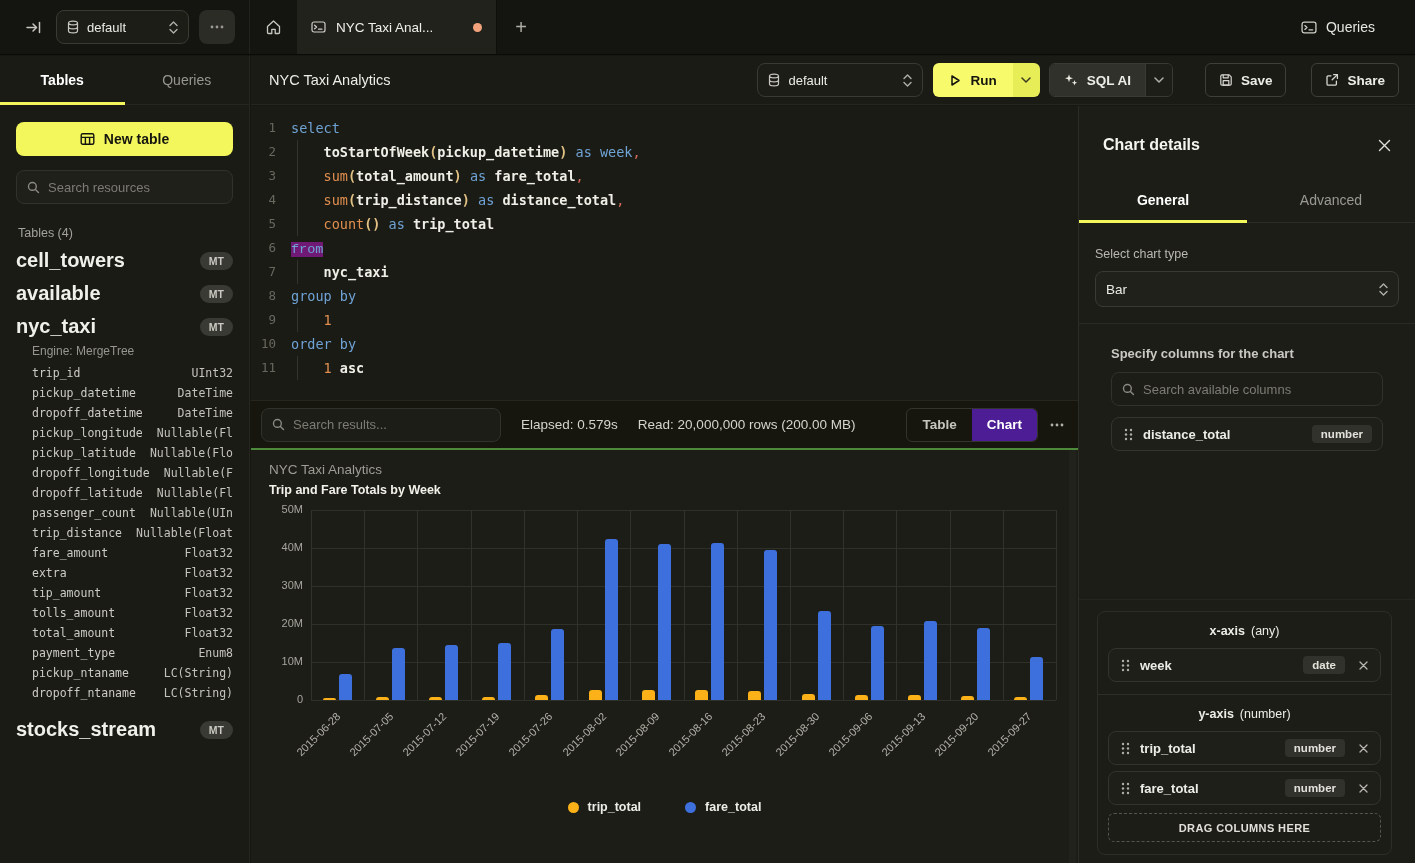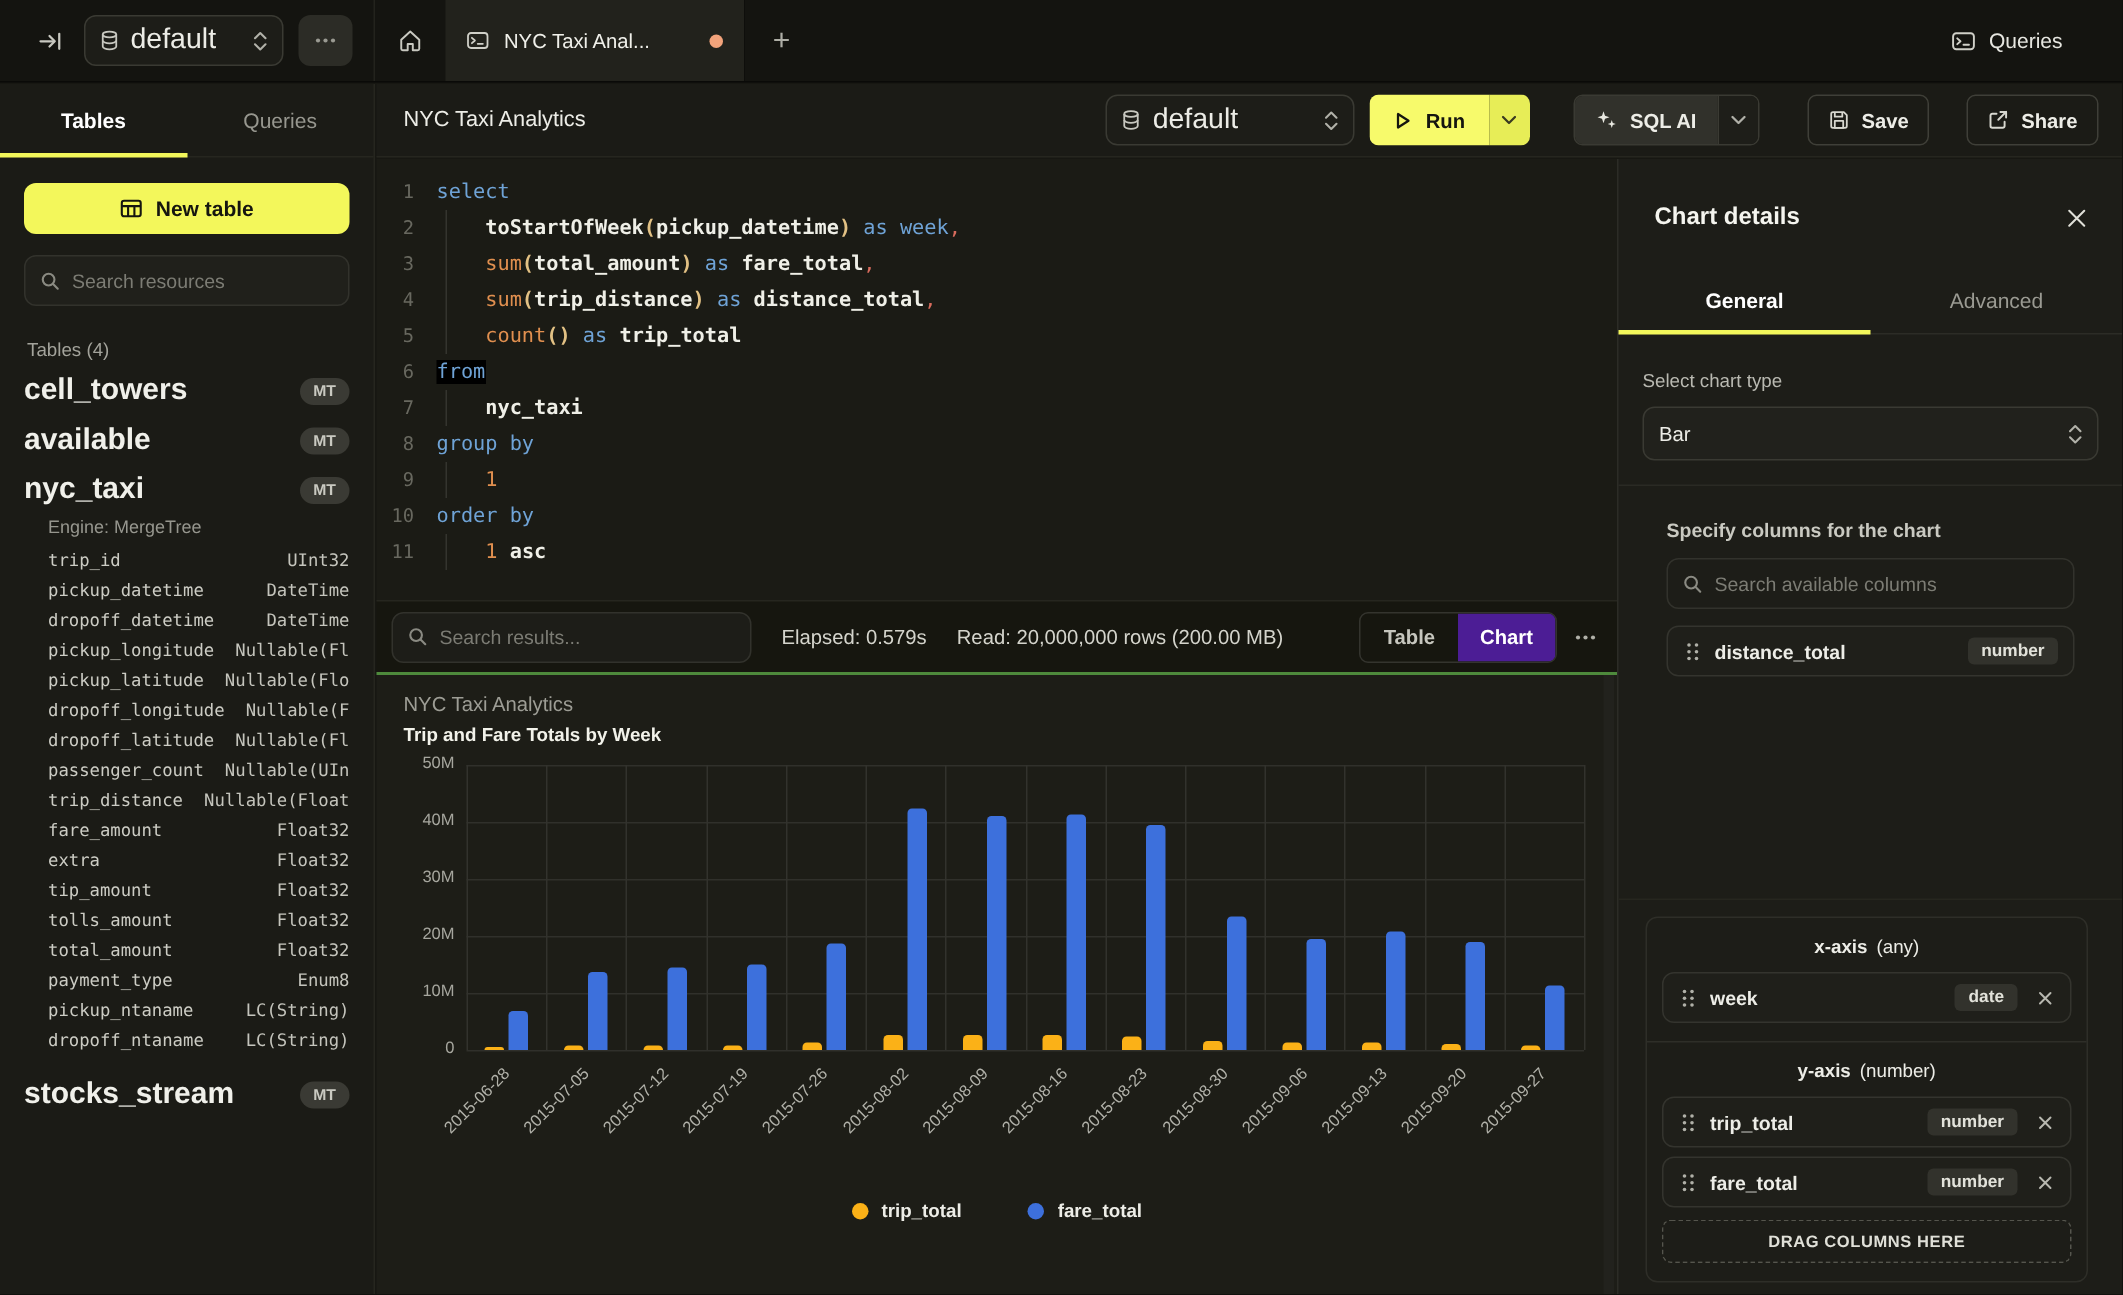--- a/index.html
+++ b/index.html
@@ -8,21 +8,21 @@
   .screen { position:relative; width:1415px; height:863px; background:#171712; overflow:hidden; }
 
   svg { display:block; }
   .ic { flex:0 0 auto; }
 
   
   .topbar { position:absolute; left:0; top:0; width:1415px; height:55px; background:#141410; border-bottom:1px solid #0a0a08; display:flex; align-items:center; }
   .tb-left { width:250px; display:flex; align-items:center; gap:10px; padding:0 14px 0 20px; border-right:1px solid #23231d; height:100%; }
   .collapse-btn { display:flex; align-items:center; justify-content:center; width:26px; height:26px; cursor:pointer; }
   .select { display:flex; align-items:center; gap:8px; background:#1d1d18; border:1px solid #3a3a33; border-radius:8px; height:34px; padding:0 10px; cursor:pointer; }
-  .select .lbl { font-size:19px; color:#ECECE6; font-weight:500; }
+  .select .lbl { font-size:13px; color:#ECECE6; font-weight:500; }
   .ws-select { flex:1; }
   .ws-select .lbl { flex:1; }
   .iconbtn { display:flex; align-items:center; justify-content:center; width:36px; height:34px; background:#2c2c26; border:none; border-radius:8px; cursor:pointer; }
   .tabstrip { display:flex; align-items:stretch; height:100%; }
   .home-btn { width:47px; display:flex; align-items:center; justify-content:center; cursor:pointer; }
   .tab { display:flex; align-items:center; gap:10px; width:200px; padding:0 14px; background:#22221c; border-right:1px solid #0e0e0b; cursor:pointer; }
   .tab .t-title { font-size:13.5px; color:#F0F0EA; font-weight:500; white-space:nowrap; overflow:hidden; }
   .tab-dot { width:9px; height:9px; border-radius:50%; background:#F2A37B; margin-left:auto; }
   .newtab-btn { width:48px; display:flex; align-items:center; justify-content:center; color:#AEAEA6; font-size:20px; cursor:pointer; background:none; border:none; }
   .tb-right { margin-left:auto; display:flex; align-items:center; padding-right:40px; }
@@ -50,40 +50,40 @@
 
   
   .main-header { position:absolute; left:251px; top:56px; width:1164px; height:49px; background:#1b1b16; border-bottom:1px solid #26261f; display:flex; align-items:center; padding:0 16px 0 18px; }
   .doc-title { font-size:14.5px; font-weight:500; color:#EDEDE7; }
   .mh-controls { margin-left:auto; display:flex; align-items:center; }
   .db-select { width:166px; height:34px; }
   .db-select .lbl { flex:1; }
   .splitbtn { display:flex; height:34px; border-radius:6px; overflow:hidden; margin-left:10px; }
   .run-main { display:flex; align-items:center; gap:9px; background:#F7FA6B; color:#15150f; font-size:13.5px; font-weight:700; padding:0 16px; border:none; cursor:pointer; font-family:"Liberation Sans",sans-serif; }
   .run-caret { width:27px; background:#E7ED57; border:none; display:flex; align-items:center; justify-content:center; cursor:pointer; }
-  .sqlai { margin-left:29px; border:1px solid #3a3a33; }
+  .sqlai { margin-left:9px; border:1px solid #3a3a33; }
   .sqlai-main { display:flex; align-items:center; gap:9px; background:#31312b; color:#EDEDE7; font-size:13.5px; font-weight:600; padding:0 14px; border:none; cursor:pointer; font-family:"Liberation Sans",sans-serif; }
   .sqlai-caret { width:27px; background:#1e1e19; border:none; border-left:1px solid #3a3a33; display:flex; align-items:center; justify-content:center; cursor:pointer; }
   .ghostbtn { display:flex; align-items:center; gap:8px; height:34px; padding:0 13px; background:transparent; border:1px solid #3f3f38; border-radius:6px; color:#EDEDE7; font-size:13.5px; font-weight:600; cursor:pointer; font-family:"Liberation Sans",sans-serif; }
   .save-btn { margin-left:32px; }
   .share-btn { margin-left:25px; }
 
   
   .editor { position:absolute; left:251px; top:106px; width:827px; height:294px; background:#1b1b15; padding-top:10px; overflow:hidden; }
   .line { position:relative; display:flex; height:24px; line-height:24px; font-family:"DejaVu Sans Mono",monospace; font-size:13.5px; }
   .gutter { width:40px; text-align:right; padding-right:15px; color:#68685f; flex:0 0 auto; font-size:12.5px; }
   .code { white-space:pre; color:#D8D8D0; }
   .guide { position:absolute; left:46px; top:0; bottom:0; width:1px; background:#34342e; }
   .tok-kw { color:#6FA3D6; }
   .tok-fn { color:#E08F4F; }
   .tok-id { color:#EFEFE7; font-weight:700; }
   .tok-par { color:#E2C184; font-weight:700; }
   .tok-pun { color:#D96C5D; }
   .tok-num { color:#E08F4F; }
-  .tok-hl { background:#000000; }
+  .tok-hl { background:#701a75;font-family:Liberation Mono, monospace; }
 
   
   .results-bar { position:absolute; left:251px; top:400px; width:827px; height:48px; background:#16160f; border-top:1px solid #26261f; display:flex; align-items:center; padding:0 14px 0 10px; }
   .results-search { width:240px; height:32px; margin-top:0; background:#1d1d18; }
   .stat { font-size:13.5px; color:#D4D4CC; margin-left:20px; white-space:nowrap; }
   .view-toggle { margin-left:auto; display:flex; border:1px solid #34342e; border-radius:6px; overflow:hidden; height:34px; }
   .vt-btn { padding:0 15px; display:flex; align-items:center; background:transparent; border:none; color:#C6C6BE; font-size:13.5px; font-weight:600; cursor:pointer; font-family:"Liberation Sans",sans-serif; }
   .vt-btn.active { background:#4c1d95; color:#FFFFFF; }
   .dots-btn { margin-left:12px; background:none; border:none; cursor:pointer; display:flex; align-items:center; }
 

